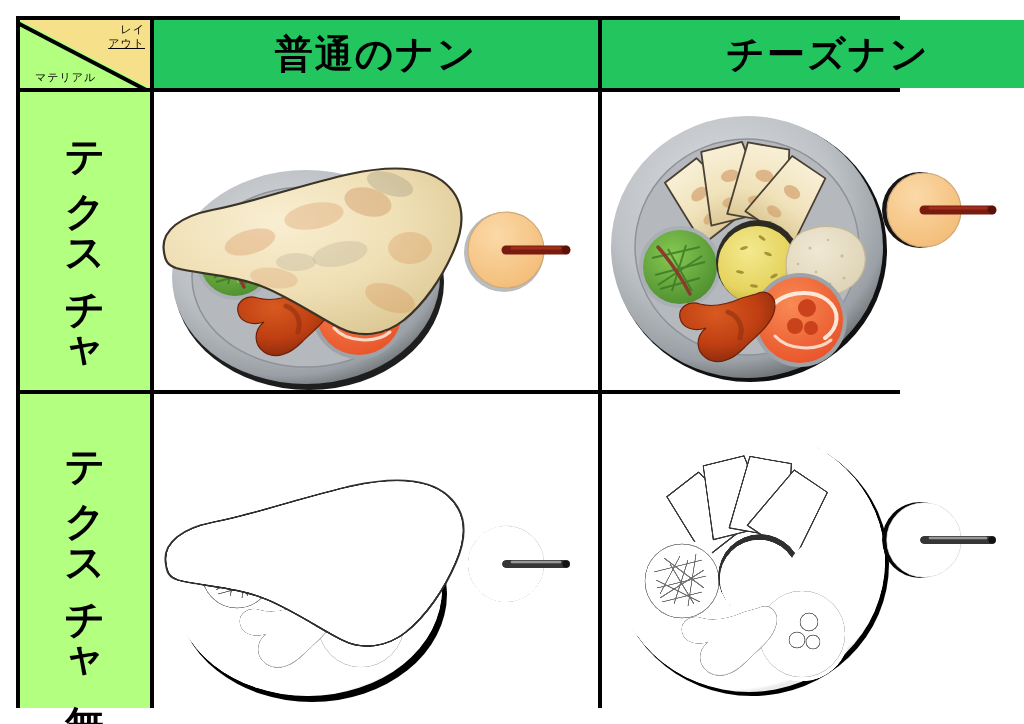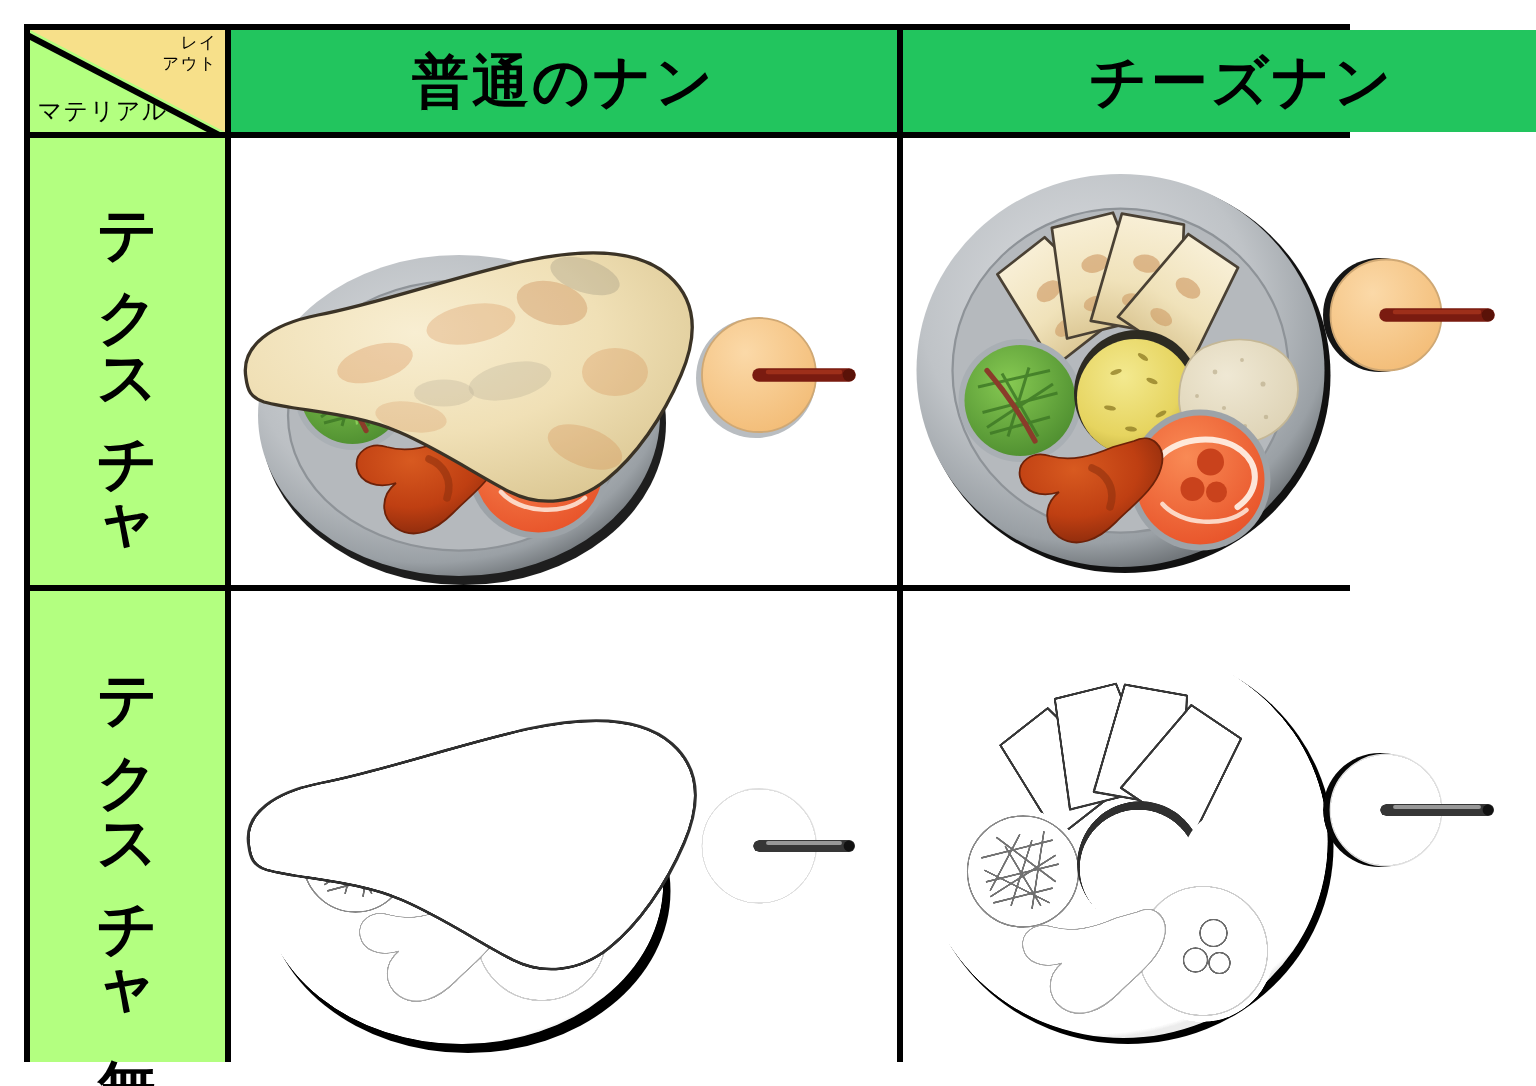--- a/index.html
+++ b/index.html
@@ -80,26 +80,26 @@
     right: 5px;
     top: 3px;
     width: 70px;
     text-align: right;
     font-size: 11px;
     line-height: 1.25;
     color: #000;
     letter-spacing: 1px;
     font-family: "Liberation Sans", "DejaVu Sans", sans-serif;
   }
-  .corner-layout .l2 { padding-right: 0px; }
+  .corner-layout .l2 { padding-right: 0px; text-decoration: underline; }
   .corner-material {
     position: absolute;
-    left: 5px;
+    left: 15px;
     bottom: 3px;
-    font-size: 16px;
+    font-size: 11px;
     color: #000;
     letter-spacing: 1px;
     font-family: Liberation Mono, monospace;
   }
 
   
   .colhead {
     position: absolute;
     top: 0;
     height: 68px;

